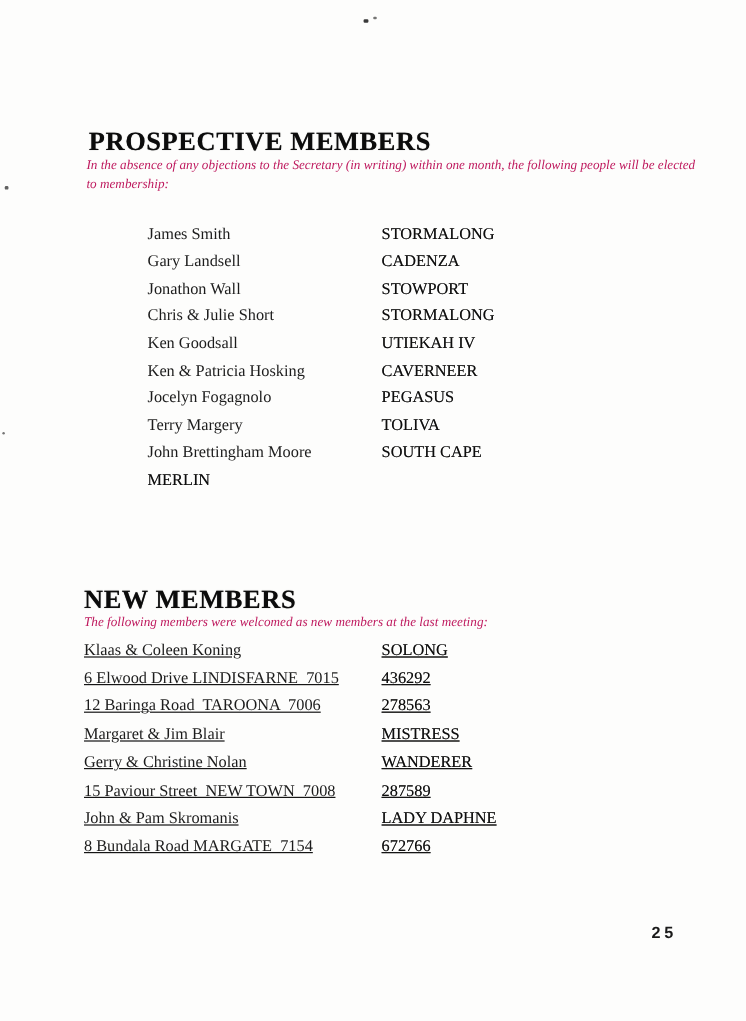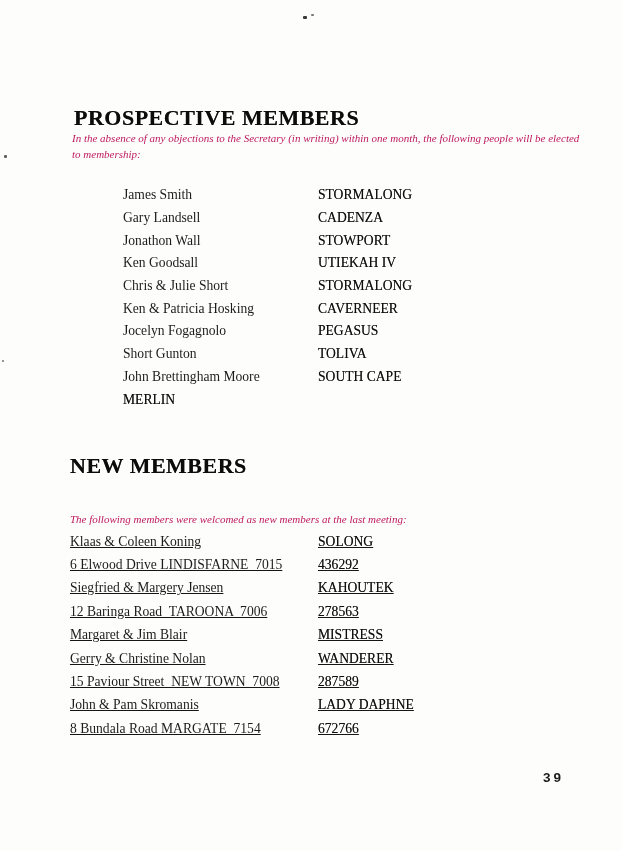--- a/index.html
+++ b/index.html
@@ -29,21 +29,21 @@
 
   .section-title {
     position: absolute;
     font-weight: bold;
     font-size: 22px;
     letter-spacing: 0.5px;
     color: #0c0c0c;
     text-shadow: 0 0 0.6px rgba(0,0,0,0.65);
   }
   .title-prospective { left: 74px; top: 90px; }
-  .title-new        { left: 70px; top: 438px; }
+  .title-new        { left: 70px; top: 472px; }
 
   .intro {
     position: absolute;
     font-size: 11px;
     line-height: 15.6px;
     color: #be185d;
     font-style: italic;
   }
   .intro-prospective { left: 72px; top: 120px; width: 512px; }
   .intro-new         { left: 70px; top: 501px; width: 512px; }
@@ -104,37 +104,37 @@
     </div>
     <div class="row">
       <span class="cell-left">Gary Landsell</span>
       <span class="cell-right">CADENZA</span>
     </div>
     <div class="row">
       <span class="cell-left">Jonathon Wall</span>
       <span class="cell-right">STOWPORT</span>
     </div>
     <div class="row">
+      <span class="cell-left">Chris &amp; Julie Short</span>
+      <span class="cell-right">STORMALONG</span>
+    </div>
+    <div class="row">
       <span class="cell-left">Ken Goodsall</span>
       <span class="cell-right">UTIEKAH IV</span>
-    </div>
-    <div class="row">
-      <span class="cell-left">Chris &amp; Julie Short</span>
-      <span class="cell-right">STORMALONG</span>
     </div>
     <div class="row">
       <span class="cell-left">Ken &amp; Patricia Hosking</span>
       <span class="cell-right">CAVERNEER</span>
     </div>
     <div class="row">
       <span class="cell-left">Jocelyn Fogagnolo</span>
       <span class="cell-right">PEGASUS</span>
     </div>
     <div class="row">
-      <span class="cell-left">Short Gunton</span>
+      <span class="cell-left">Terry Margery</span>
       <span class="cell-right">TOLIVA</span>
     </div>
     <div class="row">
       <span class="cell-left">John Brettingham Moore</span>
       <span class="cell-right">SOUTH CAPE</span>
     </div>
     <div class="row">
       <span class="cell-right">MERLIN</span>
     </div>
   </div>
@@ -144,24 +144,20 @@
   <p class="intro intro-new">The following members were welcomed as new members at the last meeting:</p>
 
   <div class="member-list list-new">
     <div class="row">
       <span class="cell-left">Klaas &amp; Coleen Koning</span>
       <span class="cell-right">SOLONG</span>
     </div>
     <div class="row">
       <span class="cell-left">6 Elwood Drive LINDISFARNE  7015</span>
       <span class="cell-right">436292</span>
-    </div>
-    <div class="row">
-      <span class="cell-left">Siegfried &amp; Margery Jensen</span>
-      <span class="cell-right">KAHOUTEK</span>
     </div>
     <div class="row">
       <span class="cell-left">12 Baringa Road  TAROONA  7006</span>
       <span class="cell-right">278563</span>
     </div>
     <div class="row">
       <span class="cell-left">Margaret &amp; Jim Blair</span>
       <span class="cell-right">MISTRESS</span>
     </div>
     <div class="row">
@@ -175,15 +171,15 @@
     <div class="row">
       <span class="cell-left">John &amp; Pam Skromanis</span>
       <span class="cell-right">LADY DAPHNE</span>
     </div>
     <div class="row">
       <span class="cell-left">8 Bundala Road MARGATE  7154</span>
       <span class="cell-right">672766</span>
     </div>
   </div>
 
-  <div class="page-number">39</div>
+  <div class="page-number">25</div>
 
 </div>
 
 </body></html>

